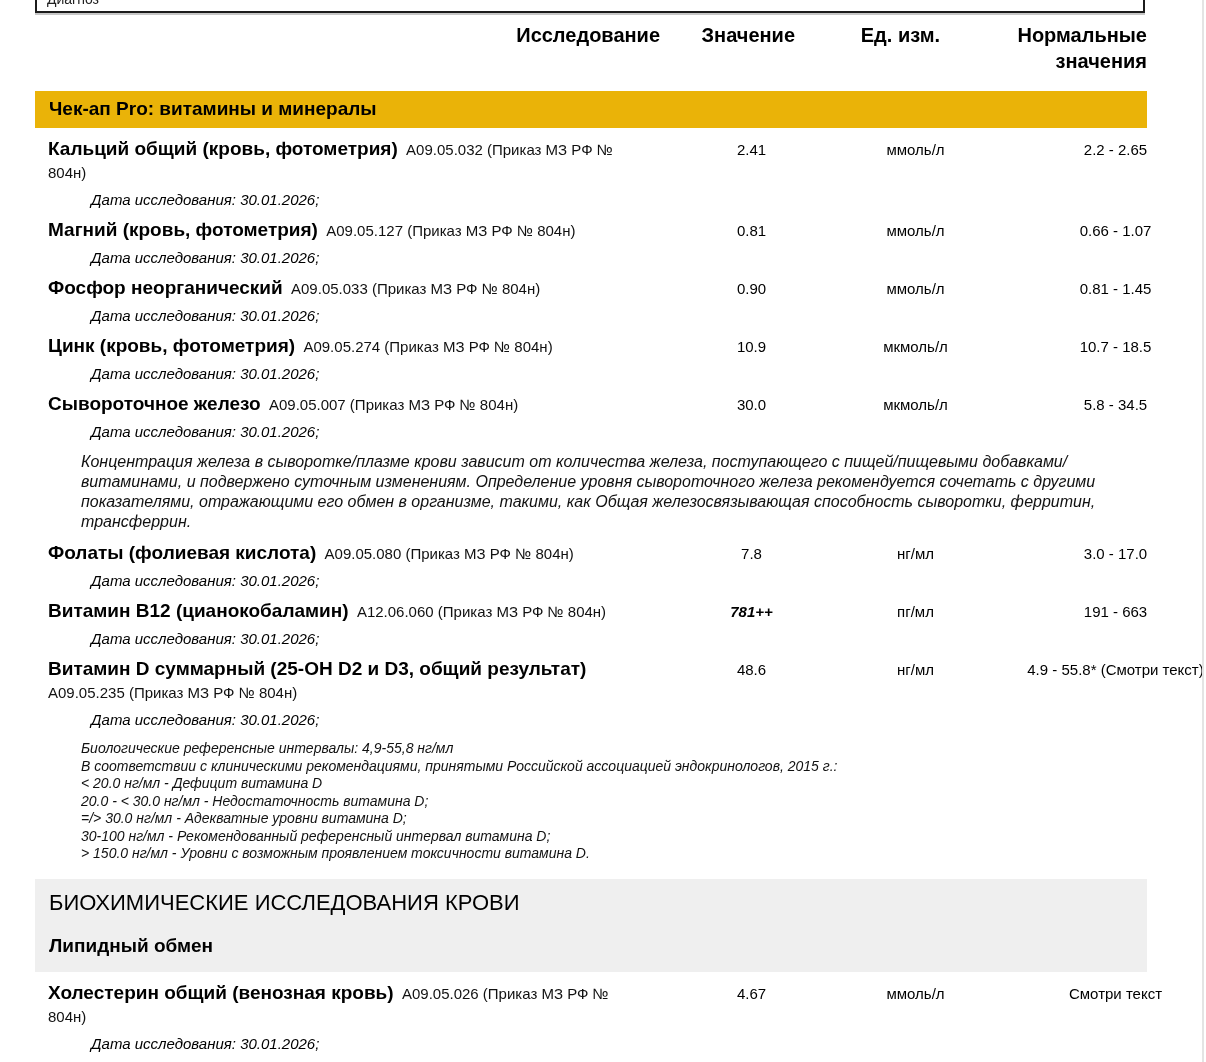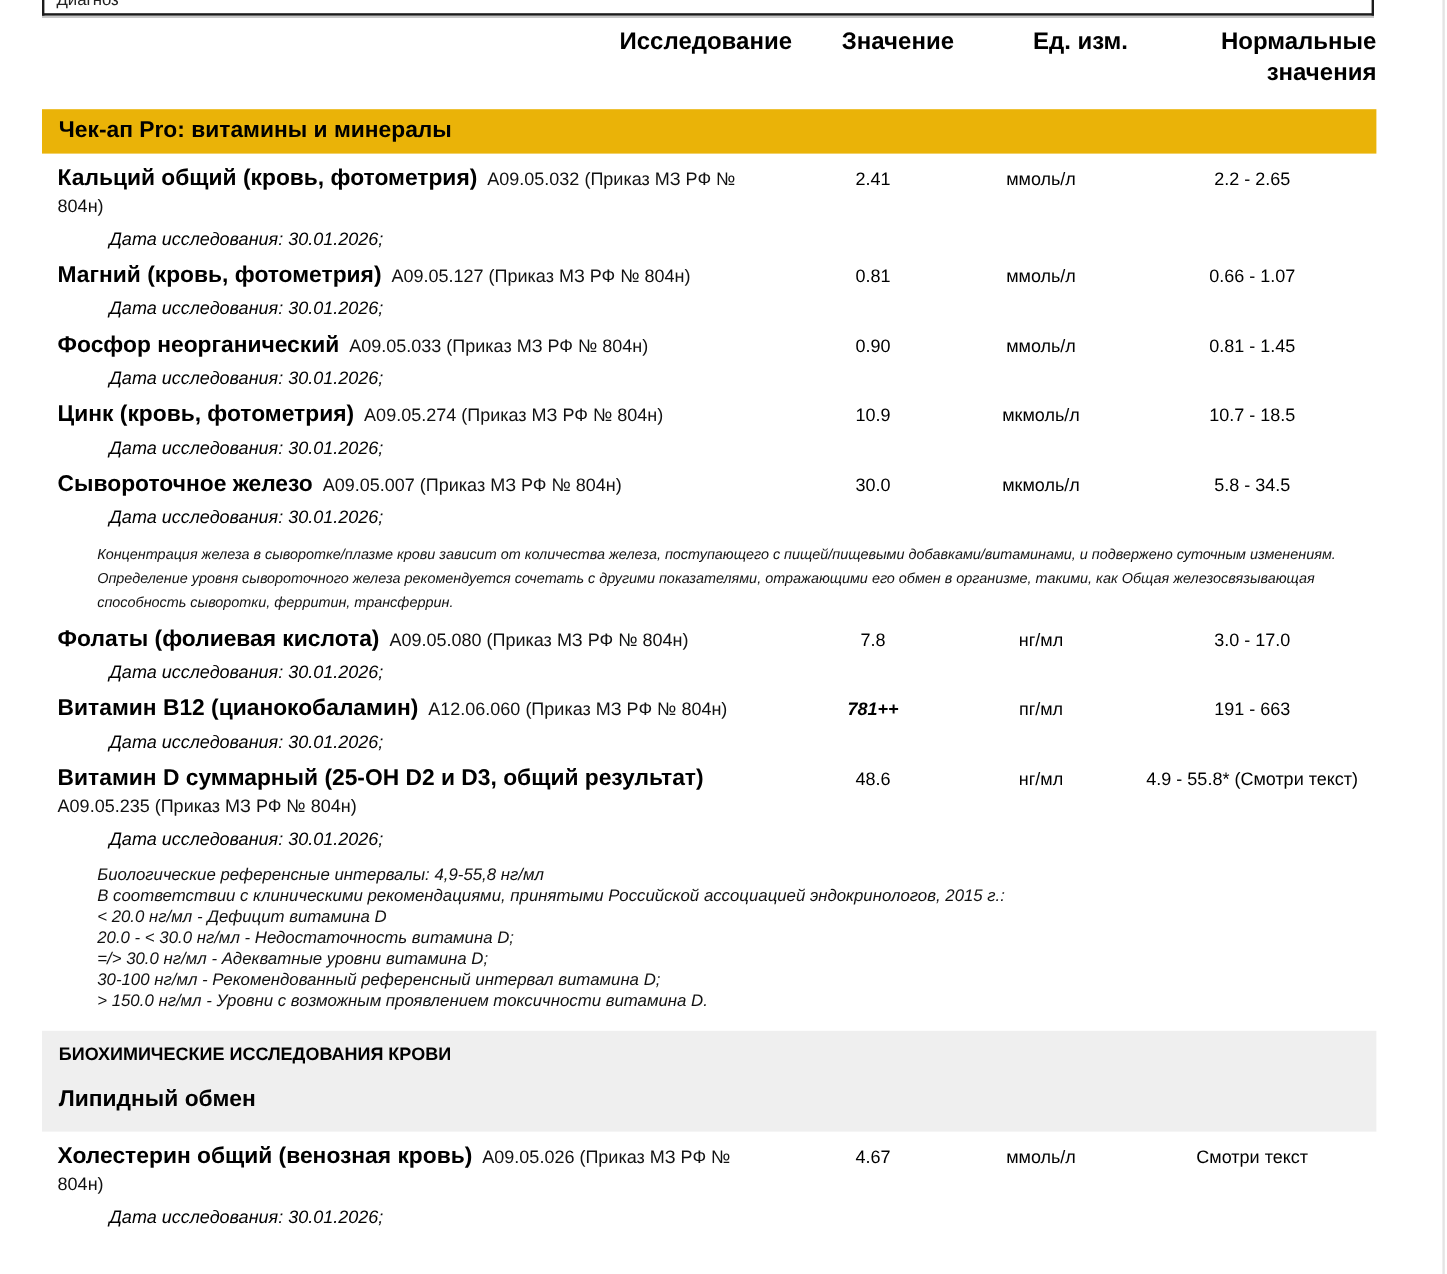--- a/index.html
+++ b/index.html
@@ -13,32 +13,32 @@
     position:relative;margin-left:35px;width:1110px;height:13px;box-sizing:border-box;
     border-left:2px solid #1c1c1c;border-right:2px solid #1c1c1c;border-bottom:2px solid #1c1c1c;
     box-shadow:0 2px 0 rgba(0,0,0,.22);overflow:hidden;background:#fff;
   }
   .diag-box span{position:absolute;top:-9px;left:10px;font-size:14px;color:#222;}
   .content{margin-left:35px;width:1112px;}
   .grid{display:grid;grid-template-columns:625px 135px 145px 207px;}
   .thead{margin-top:9px;font-weight:bold;font-size:20px;line-height:26px;}
   .thead .hc{text-align:right;}
   .band{background:#eab308;font-weight:bold;font-size:19px;padding:7px 0 8px 14px;margin-top:17px;}
-  .row{margin-top:9px;}
+  .row{margin-top:9px;gap:24px;}
   .cell.name{padding-left:13px;padding-right:40px;}
   .name-line{font-size:15px;line-height:23px;}
   .t-title{font-weight:bold;font-size:19px;}
   .t-code{font-size:15px;color:#111;}
   .t-date{font-style:italic;font-size:15px;line-height:18px;margin:7px 0 0 43px;}
   .val,.unit,.norm{text-align:center;font-size:15px;line-height:24px;padding-top:1px;}
   .val.flagged{font-weight:bold;font-style:italic;}
   .comment{font-style:italic;font-size:14px;line-height:17.5px;margin:11px 22px 0 46px;color:#111;}
-  .comment.wide{line-height:20px;font-size:12px;}
+  .comment.wide{line-height:20px;font-size:16px;}
   .band-group{background:#efefef;margin-top:16px;padding:11px 0 15px 14px;}
-  .bg-title{font-weight:bold;font-size:15px;}
+  .bg-title{font-weight:normal;font-size:22px;}
   .bg-sub{font-weight:bold;font-size:19px;margin-top:19px;}
 </style>
 </head>
 <body>
 
 <div class="page-edge"></div>
 
 <div class="diag-box">
   <span>Диагноз</span>
 </div>

